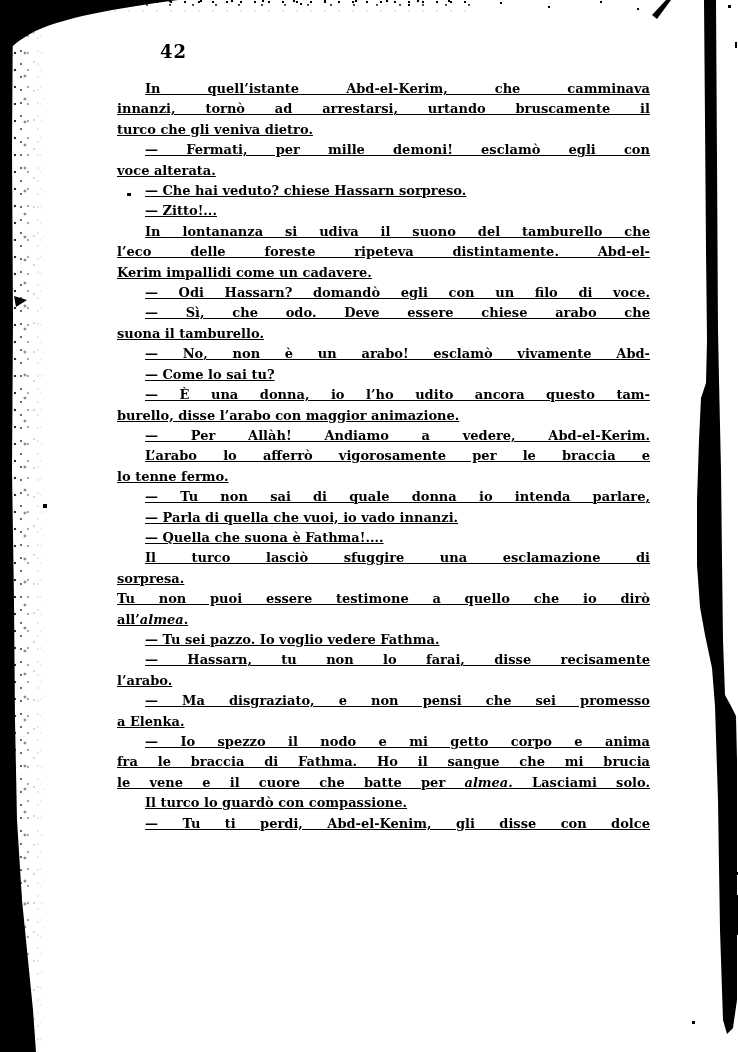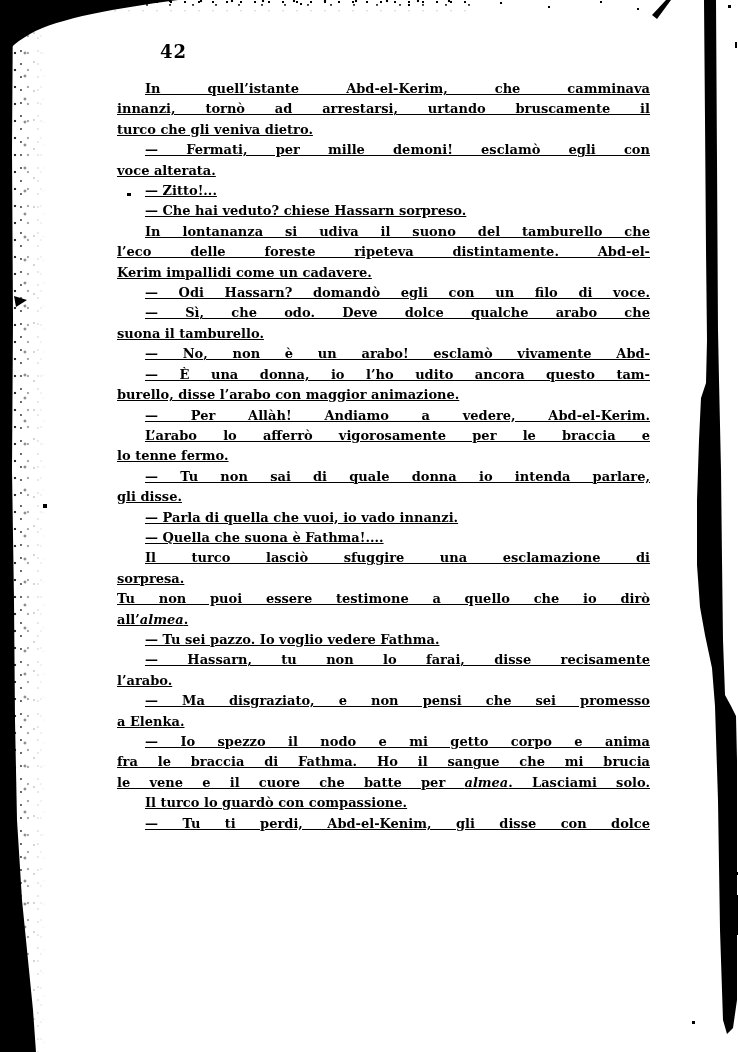--- a/index.html
+++ b/index.html
@@ -81,36 +81,36 @@
   <div class="left-noise"></div>
   <div class="top-noise"></div>
 
   <div class="page-number">42</div>
   <div class="text-block" id="text-block">
       <div class="line in j">In quell’istante Abd-el-Kerim, che camminava</div>
       <div class="line j">innanzi, tornò ad arrestarsi, urtando bruscamente il</div>
       <div class="line">turco che gli veniva dietro.</div>
       <div class="line in j">— Fermati, per mille demoni! esclamò egli con</div>
       <div class="line">voce alterata.</div>
+      <div class="line in">— Che hai veduto? chiese Hassarn sorpreso.</div>
       <div class="line in">— Zitto!...</div>
-      <div class="line in">— Che hai veduto? chiese Hassarn sorpreso.</div>
       <div class="line in j">In lontananza si udiva il suono del tamburello che</div>
       <div class="line j">l’eco delle foreste ripeteva distintamente. Abd-el-</div>
       <div class="line">Kerim impallidi come un cadavere.</div>
       <div class="line in j">— Odi Hassarn? domandò egli con un filo di voce.</div>
-      <div class="line in j">— Sì, che odo. Deve dolce qualche arabo che</div>
+      <div class="line in j">— Sì, che odo. Deve essere chiese arabo che</div>
       <div class="line">suona il tamburello.</div>
       <div class="line in j">— No, non è un arabo! esclamò vivamente Abd-</div>
+      <div class="line in">— Come lo sai tu?</div>
       <div class="line in j">— È una donna, io l’ho udito ancora questo tam-</div>
       <div class="line">burello, disse l’arabo con maggior animazione.</div>
       <div class="line in j">— Per Allàh! Andiamo a vedere, Abd-el-Kerim.</div>
       <div class="line in j">L’arabo lo afferrò vigorosamente per le braccia e</div>
       <div class="line">lo tenne fermo.</div>
       <div class="line in j">— Tu non sai di quale donna io intenda parlare,</div>
-      <div class="line">gli disse.</div>
       <div class="line in">— Parla di quella che vuoi, io vado innanzi.</div>
       <div class="line in">— Quella che suona è Fathma!....</div>
       <div class="line in j">Il turco lasciò sfuggire una esclamazione di</div>
       <div class="line">sorpresa.</div>
       <div class="line j">Tu non puoi essere testimone a quello che io dirò</div>
       <div class="line">all’<i>almea</i>.</div>
       <div class="line in">— Tu sei pazzo. Io voglio vedere Fathma.</div>
       <div class="line in j">— Hassarn, tu non lo farai, disse recisamente</div>
       <div class="line">l’arabo.</div>
       <div class="line in j">— Ma disgraziato, e non pensi che sei promesso</div>

